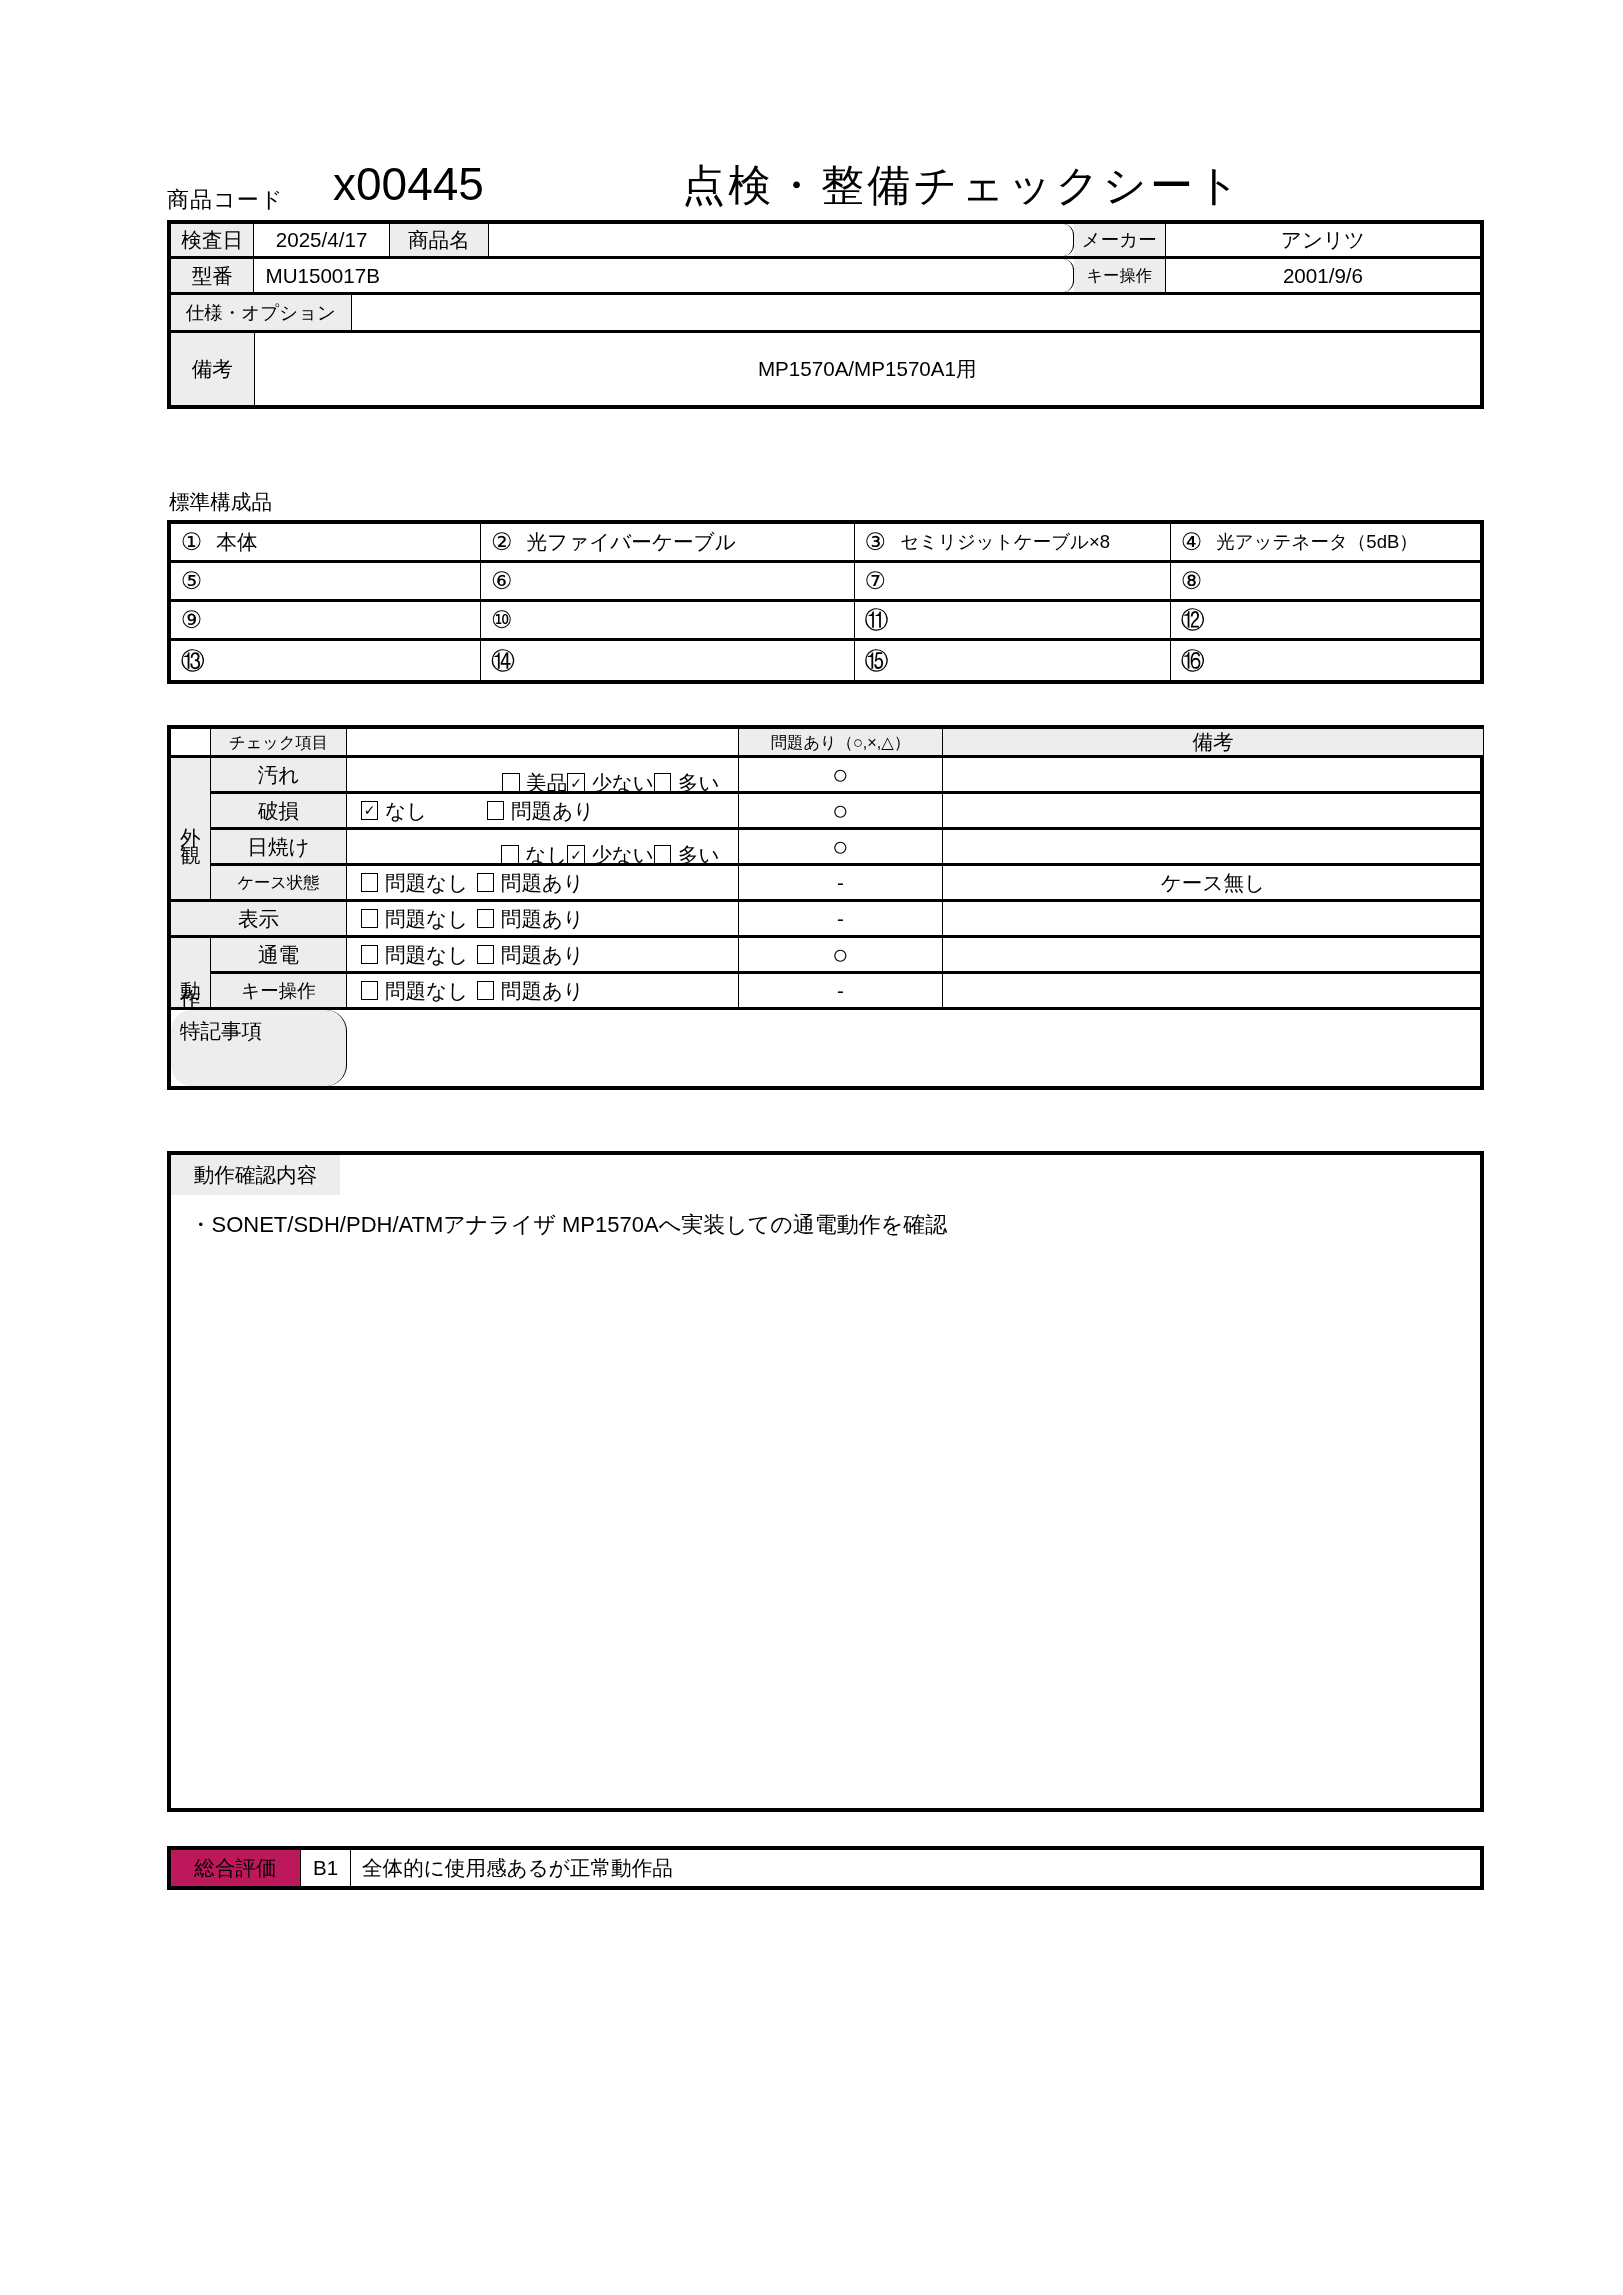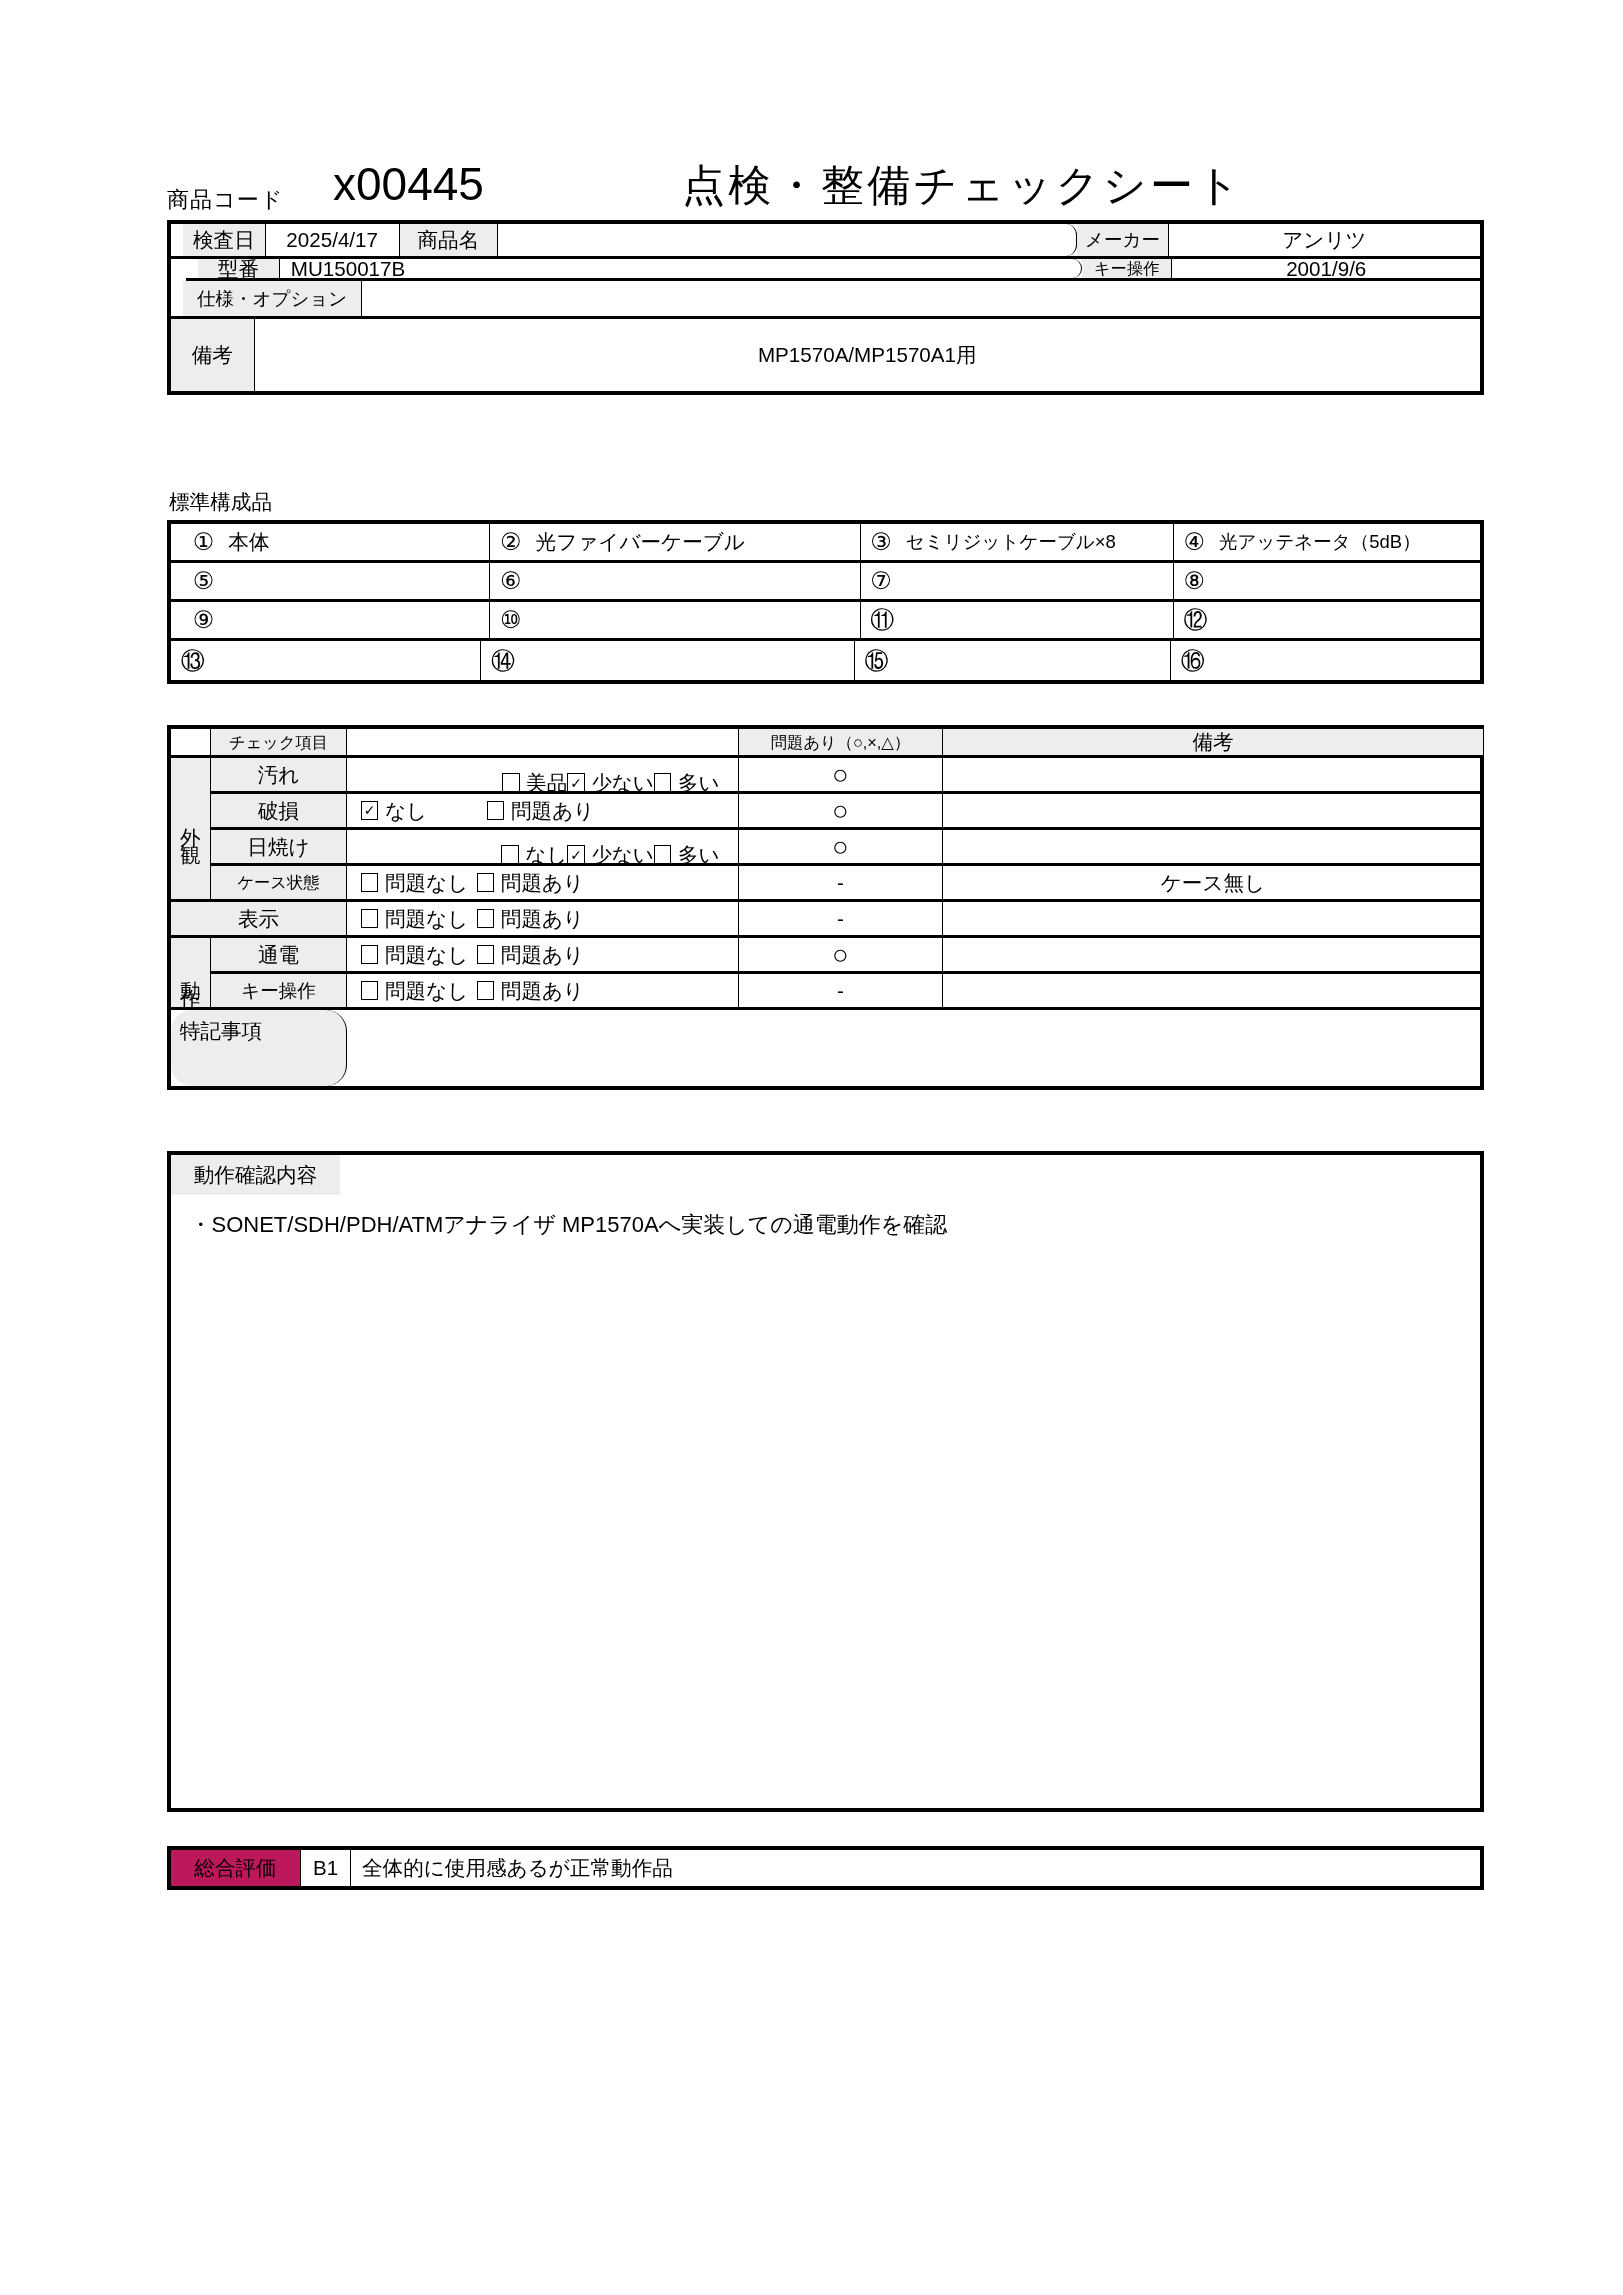--- a/index.html
+++ b/index.html
@@ -9,21 +9,21 @@
     font-size:20.6px;line-height:1.25;
   }
   .abs{position:absolute;}
   
   .product-code-label{left:167px;top:186px;font-size:22px;letter-spacing:1.1px;}
   .product-code{left:333px;top:156px;font-size:46px;}
   .sheet-title{left:682px;top:159px;font-size:43px;letter-spacing:3.3px;}
   
   .tbl{border:4.3px solid #000;box-sizing:border-box;background:#fff;}
   .row{display:flex;box-sizing:border-box;}
-  .row.sep{border-bottom:3.3px solid #000;padding-left:12px;}
+  .row.sep{border-bottom:3.3px solid #000;}
   .cell{display:flex;align-items:center;justify-content:center;box-sizing:border-box;overflow:hidden;}
   .cell.bR{border-right:1.6px solid #000;}
   .lbl{background:#ededed;}
   .dark{background:#be185d;}
   .left{justify-content:flex-start;padding-left:11px;border-radius:11px;}
   .sm{font-size:16.3px;}
   .md{font-size:18.5px;}
   
   .comp-cell{display:flex;align-items:center;gap:14px;padding-left:9.8px;box-sizing:border-box;overflow:hidden;}
   .comp-num{font-size:24px;}
@@ -63,21 +63,21 @@
 
 <div class="abs tbl" style="left:167px;top:220px;width:1317px;">
   <div class="row sep" style="height:35px;">
     <div class="cell bR lbl" style="width:84px;">検査日</div>
     <div class="cell bR" style="width:136px;">2025/4/17</div>
     <div class="cell bR lbl" style="width:100px;">商品名</div>
     <div class="cell bR left" style="width:588px;"></div>
     <div class="cell bR lbl md" style="width:93px;">メーカー</div>
     <div class="cell" style="width:316px;">アンリツ</div>
   </div>
-  <div class="row sep" style="height:22px;margin-left:15px;">
+  <div class="row sep" style="height:36px;">
     <div class="cell bR lbl" style="width:84px;">型番</div>
     <div class="cell bR left" style="width:824px;">MU150017B</div>
     <div class="cell bR lbl sm" style="width:93px;">キー操作</div>
     <div class="cell" style="width:316px;">2001/9/6</div>
   </div>
   <div class="row sep" style="height:38px;">
     <div class="cell bR lbl md" style="width:182px;">仕様・オプション</div>
     <div class="cell left" style="width:1135px;"></div>
   </div>
   <div class="row" style="height:72px;">

